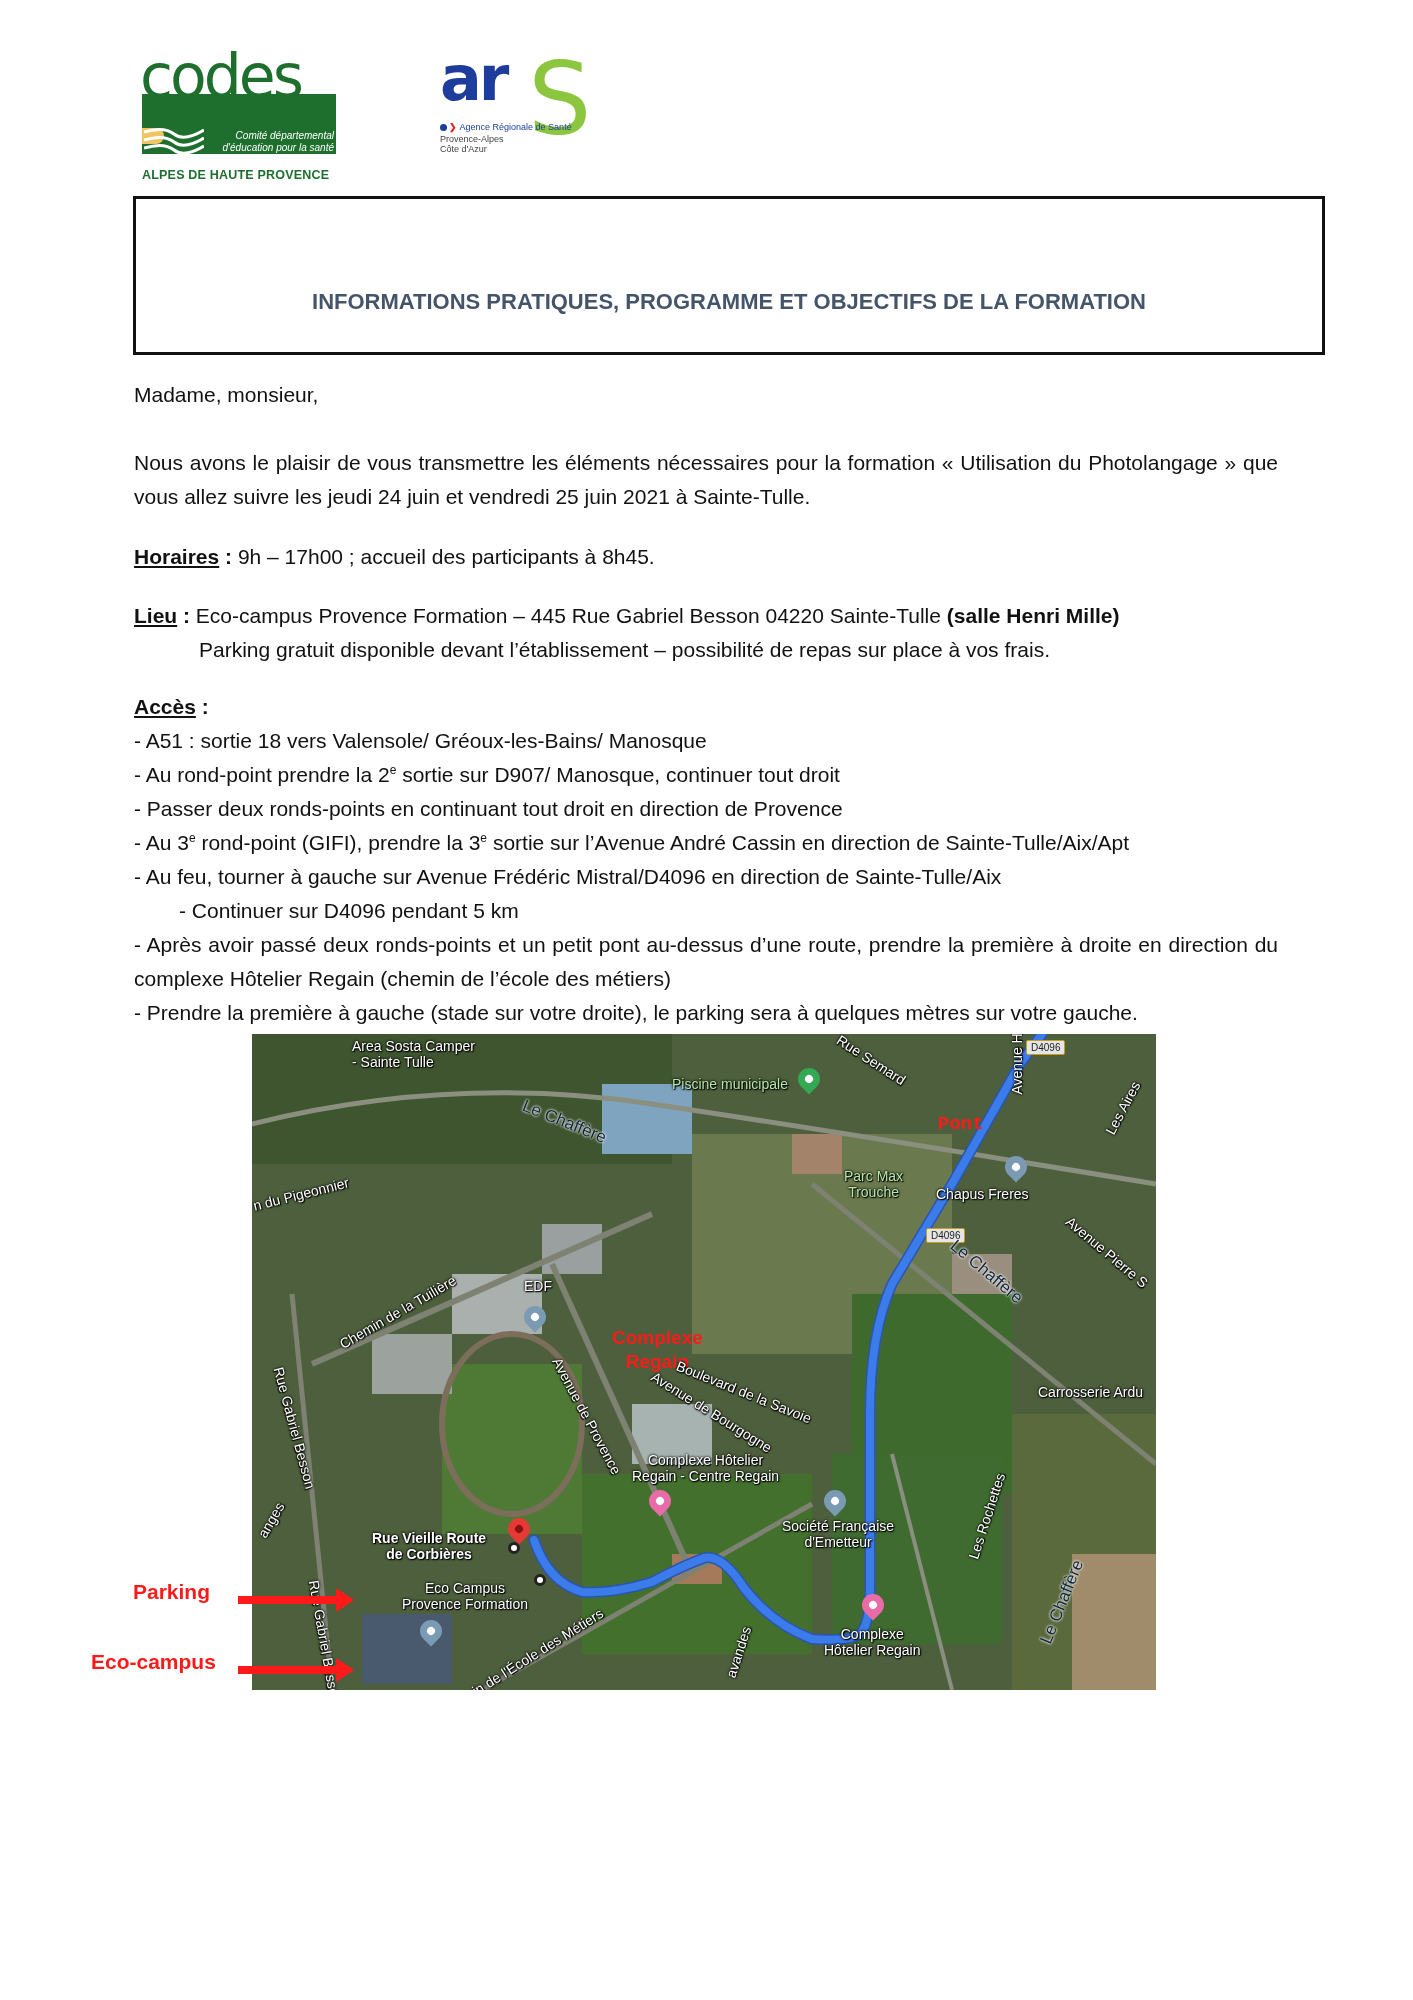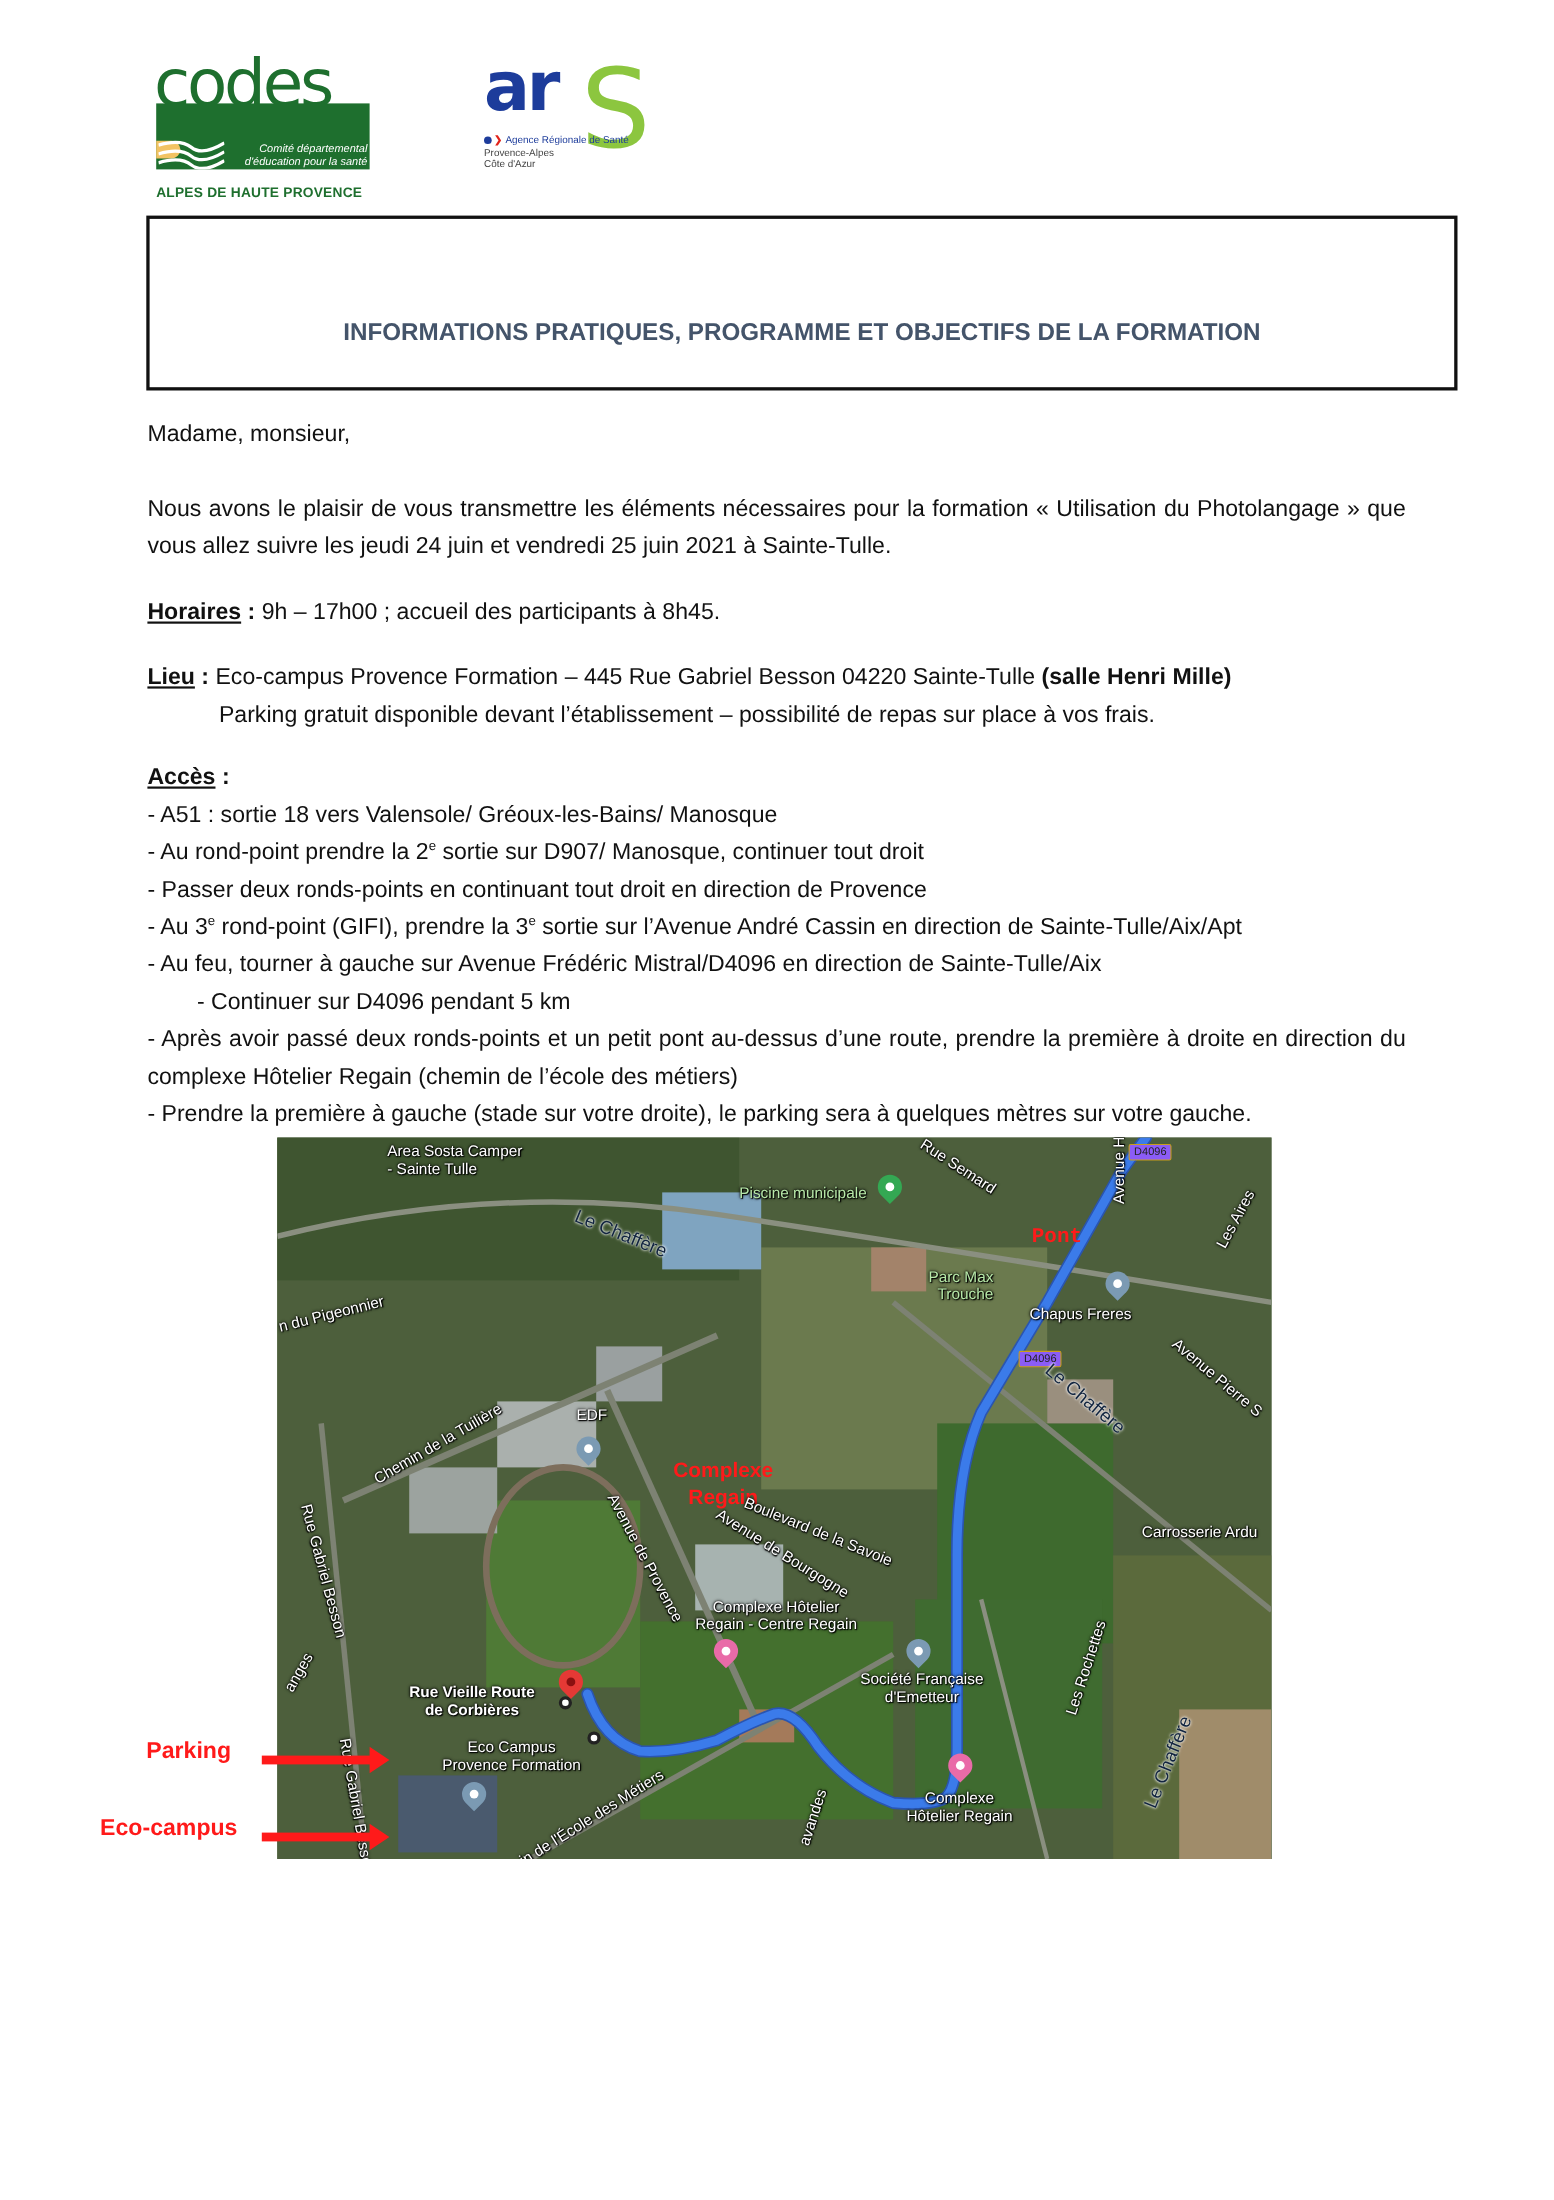--- a/index.html
+++ b/index.html
@@ -38,21 +38,21 @@
 
   
   .map { position: absolute; left: 252px; top: 1034px; width: 904px; height: 656px; overflow: hidden; background: #4a5e3a; }
   .map svg.base { position: absolute; left: 0; top: 0; }
   .mlabel { position: absolute; color: #fff; font-size: 14px; white-space: nowrap; text-shadow: 0 0 2px #000, 0 0 3px #000, 1px 1px 1px #000; line-height: 16px; }
   .mlabel.green { color: #b7e8a8; }
   .mlabel.dark { color: #12253f; text-shadow: 0 0 2px #fff, 0 0 3px #fff; font-size: 17px; }
   .mlabel.bold { font-weight: 700; }
   .mlabel.center { text-align: center; }
   .mred { position: absolute; color: #ff1a1a; font-weight: 700; font-size: 19px; white-space: nowrap; line-height: 24px; text-align: center; }
-  .shield { position: absolute; background: #8b5cf6; color: #222; font-size: 10px; padding: 1px 4px; border: 1px solid #c99d1a; border-radius: 2px; }
+  .shield { position: absolute; background: #e5e5e5; color: #222; font-size: 10px; padding: 1px 4px; border: 1px solid #c99d1a; border-radius: 2px; }
   .pin { position: absolute; width: 22px; height: 22px; border-radius: 50% 50% 50% 0; transform: rotate(-45deg); }
   .pin::after { content: ""; position: absolute; left: 7px; top: 7px; width: 8px; height: 8px; border-radius: 50%; background: #fff; }
   .pin.green { background: #34a853; }
   .pin.grey { background: #7b9ab3; }
   .pin.pink { background: #e96ba8; }
   .pin.red { background: #e53935; }
   .pin.red::after { background: #8b1010; }
   .waypoint { position: absolute; width: 12px; height: 12px; border-radius: 50%; background: #fff; border: 3px solid #222; }
 
   
@@ -165,21 +165,21 @@
   <div class="mlabel" style="left:100px; top:4px; width:180px; white-space:pre-line;">Area Sosta Camper
 - Sainte Tulle</div>
   <div class="mlabel green" style="left:420px; top:42px;">Piscine municipale</div>
   <div class="pin green" style="left:546px; top:34px;"></div>
   <div class="mlabel" style="left:580px; top:18px; transform:rotate(33deg);">Rue Semard</div>
   <div class="mlabel" style="left:730px; top:18px; transform:rotate(-90deg);">Avenue He</div>
   <div class="shield" style="left:774px; top:6px;">D4096</div>
   <div class="mred" style="left:686px; top:78px;font-family:Liberation Mono, monospace;">Pont</div>
   <div class="mlabel" style="left:842px; top:66px; transform:rotate(-62deg);">Les Aires</div>
   <div class="mlabel dark" style="left:268px; top:80px; transform:rotate(22deg);">Le Chaffère</div>
-  <div class="mlabel green center" style="left:592px; top:118px; white-space:pre-line;text-align:right;">Parc Max
+  <div class="mlabel green center" style="left:592px; top:134px; white-space:pre-line;">Parc Max
 Trouche</div>
   <div class="pin grey" style="left:753px; top:122px;"></div>
   <div class="mlabel" style="left:684px; top:152px;">Chapus Freres</div>
   <div class="mlabel" style="left:0; top:152px; transform:rotate(-14deg);">n du Pigeonnier</div>
   <div class="shield" style="left:674px; top:194px;">D4096</div>
   <div class="mlabel dark" style="left:690px; top:230px; transform:rotate(40deg);">Le Chaffère</div>
   <div class="mlabel" style="left:804px; top:210px; transform:rotate(40deg);">Avenue Pierre S</div>
 
   <div class="mlabel" style="left:272px; top:244px;">EDF</div>
   <div class="pin grey" style="left:272px; top:272px;"></div>

